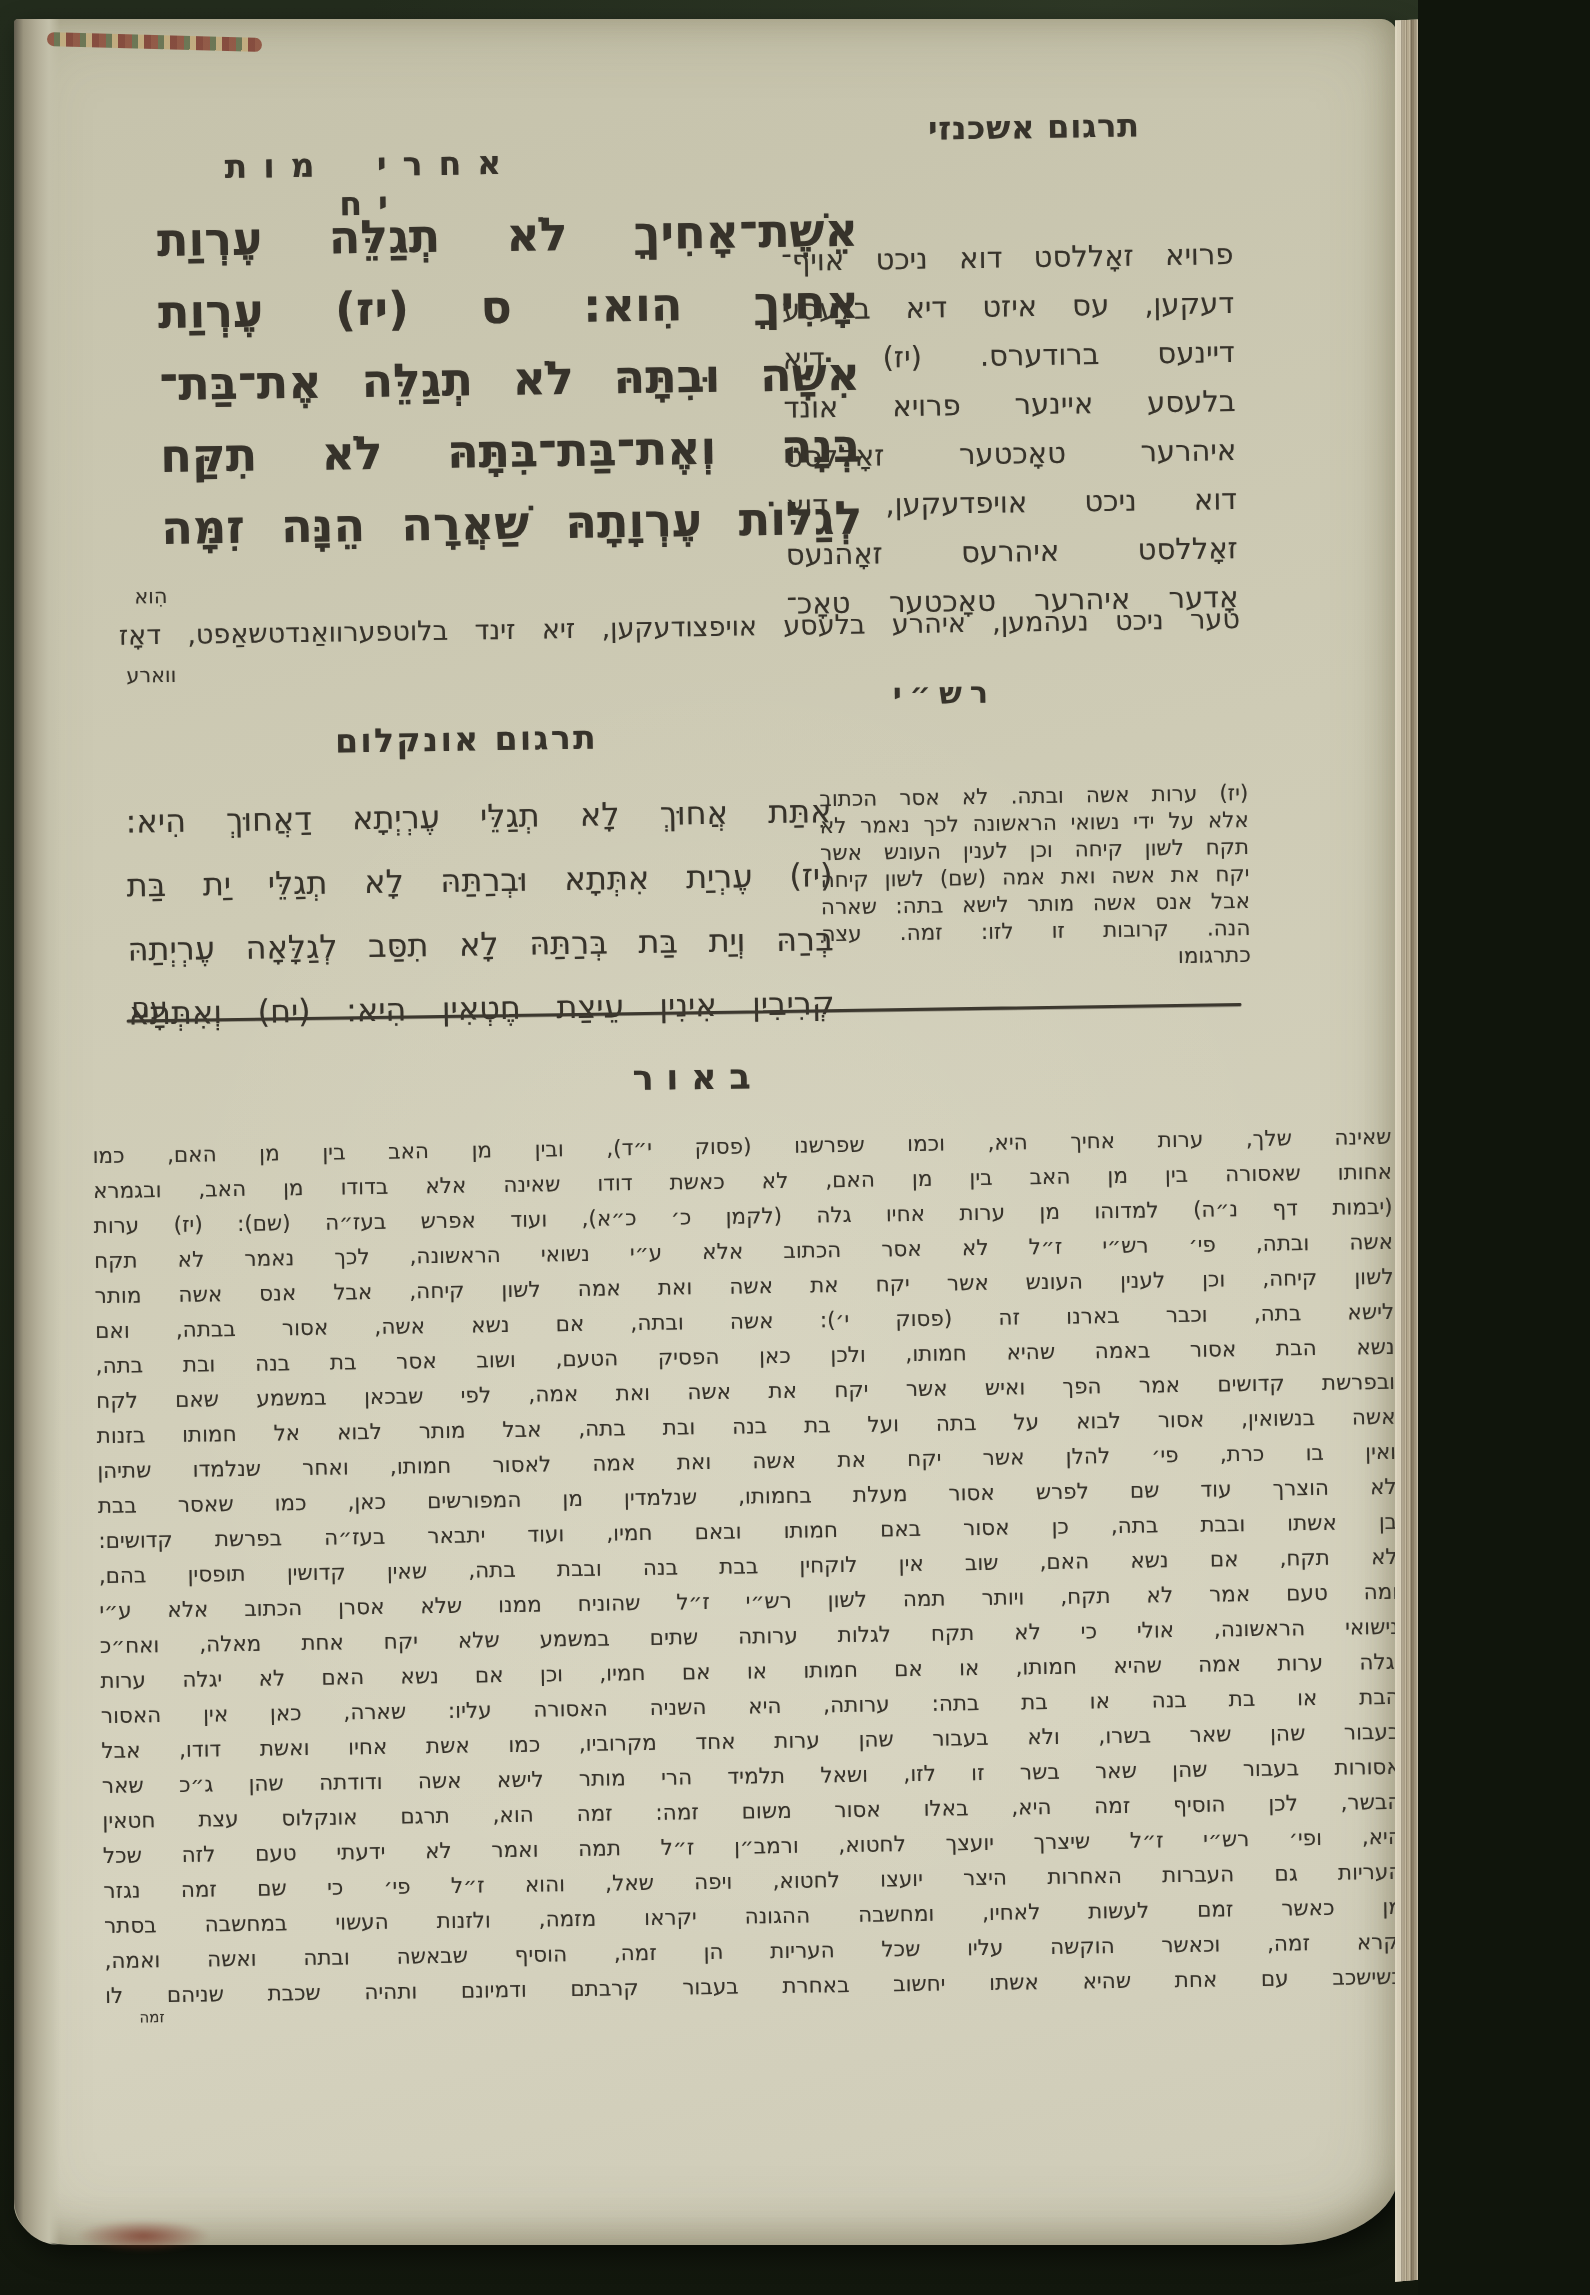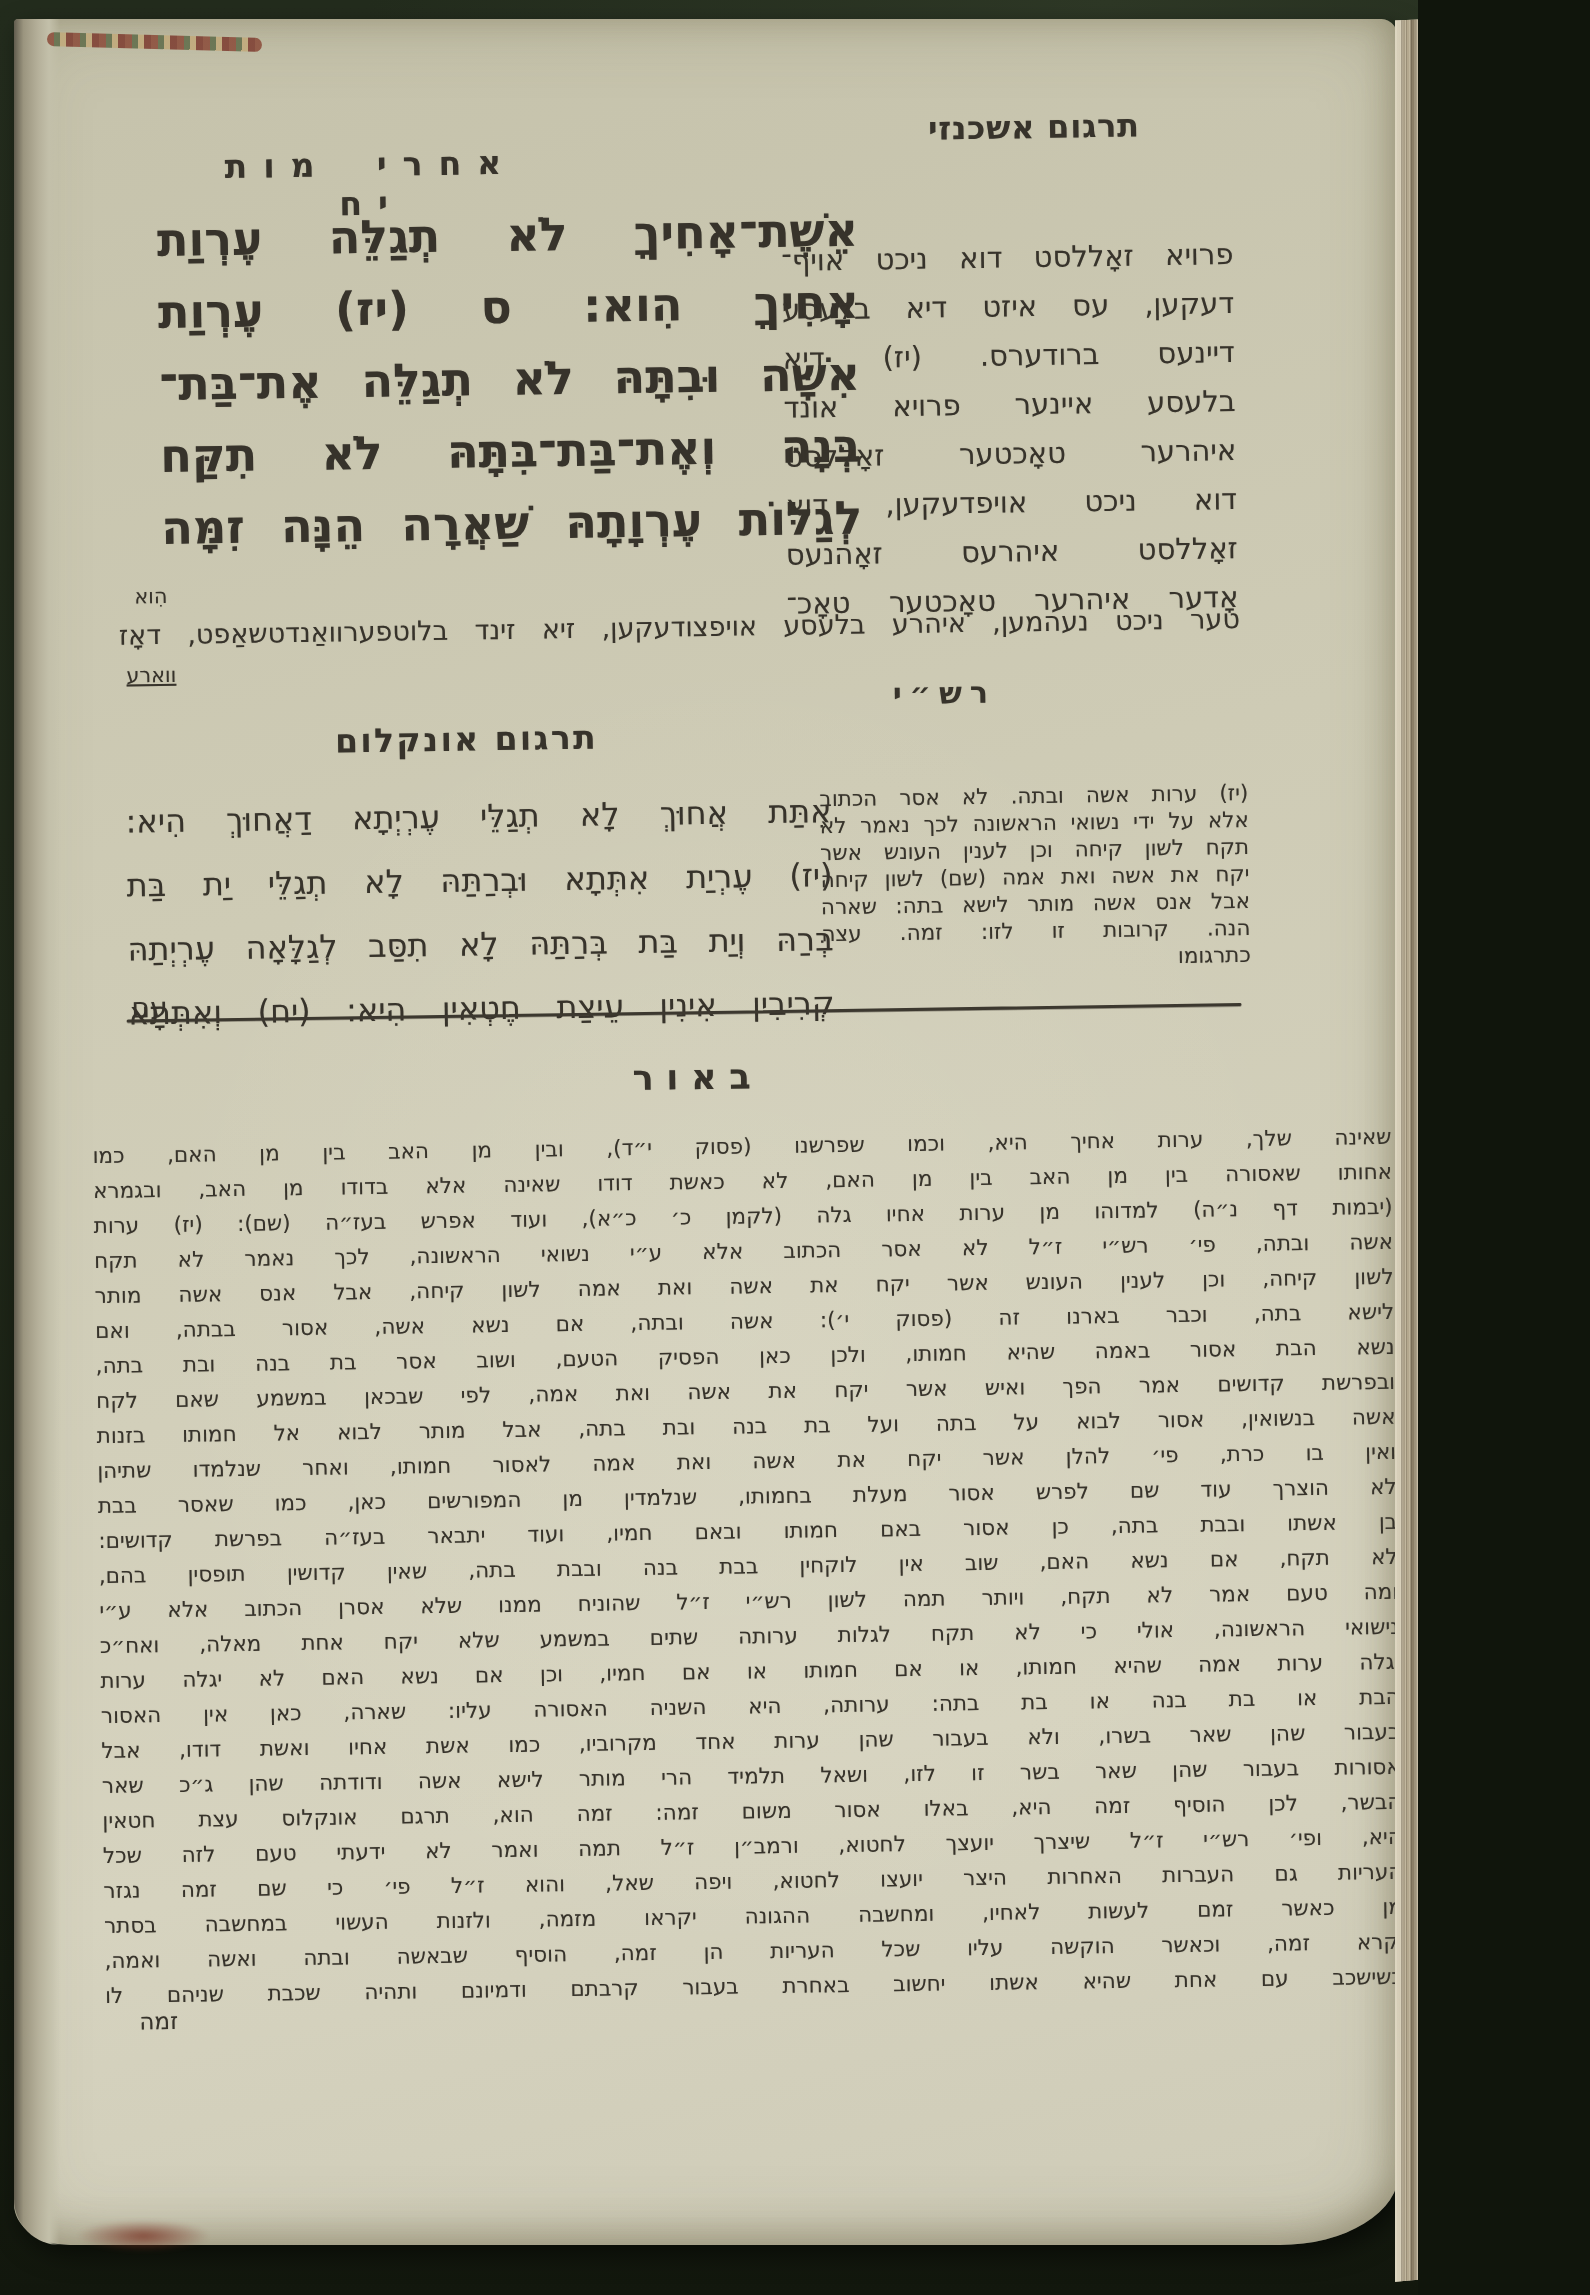--- a/index.html
+++ b/index.html
@@ -36,35 +36,35 @@
   .line{display:block;text-align:justify;text-align-last:justify;}
   .masthead{position:absolute;font-weight:700;}
   .masthead-right{left:922px;top:94px;width:223px;font-size:32px;text-align:center;letter-spacing:0.8px;}
   .masthead-left{left:179px;top:121px;width:382px;font-size:33px;text-align:center;
     letter-spacing:16px;word-spacing:19px;}
   .torah{position:absolute;left:155px;top:177px;width:701px;font-size:46px;font-weight:700;
     line-height:72px;}
   .torah-overflow{position:absolute;left:127px;top:557px;font-size:20.7px;font-weight:400;}
   .yid-col{position:absolute;left:779px;top:219px;width:452px;font-size:29px;line-height:49px;}
   .yid-full{position:absolute;left:111px;top:592px;width:1121px;font-size:27px;}
-  .yid-overflow{position:absolute;left:118px;top:636px;font-size:20.7px;text-decoration:underline;}
+  .yid-overflow{position:absolute;left:118px;top:636px;font-size:20.7px;}
   .rashi-title{position:absolute;left:832px;top:660px;width:207px;font-size:30px;font-weight:700;
     text-align:center;letter-spacing:8px;}
   .onkelos-title{position:absolute;left:286px;top:697px;width:342px;font-size:33px;font-weight:700;
     text-align:center;letter-spacing:2.4px;}
   .onkelos{position:absolute;left:115px;top:762px;width:706px;font-size:32px;line-height:64px;}
   .onkelos-catch{position:absolute;left:118px;top:964px;font-size:28px;font-weight:400;}
   .rashi{position:absolute;left:809px;top:768px;width:429px;font-size:21.5px;line-height:27px;}
   .rashi .line:last-child{text-align-last:right;}
   .rule{position:absolute;left:113px;top:992px;width:1115px;height:3.2px;background:#3c382f;
     border-radius:1.6px;box-shadow:0 0.8px 0 rgba(60,56,47,.4);}
   .biur-title{position:absolute;left:598px;top:1038px;width:171px;font-size:35px;font-weight:700;
     text-align:center;letter-spacing:12.7px;}
   .biur{position:absolute;left:77px;top:1110px;width:1299px;font-size:21.5px;line-height:35px;}
-  .biur-catch{position:absolute;left:111px;top:1981px;font-size:23px;}
+  .biur-catch{position:absolute;left:111px;top:1981px;font-size:15px;}
 </style>
 </head>
 <body>
 
 <div class="root">
   <div class="page">
     <div class="gutter-shade"></div>
     <div class="content">
       <div class="masthead masthead-right">תרגום אשכנזי</div>
       <div class="masthead masthead-left">אחרי מות יח</div>

